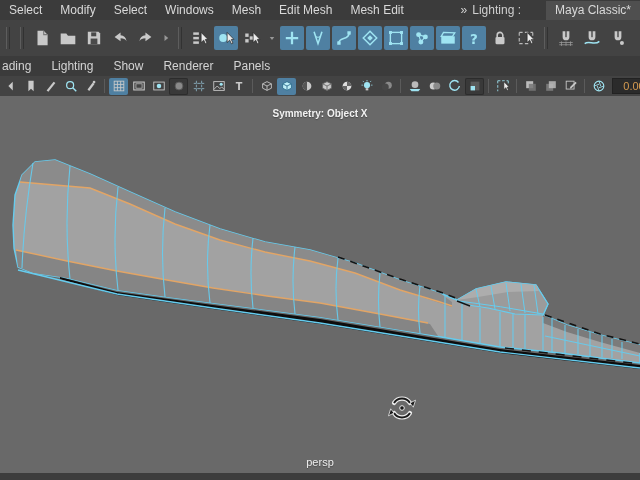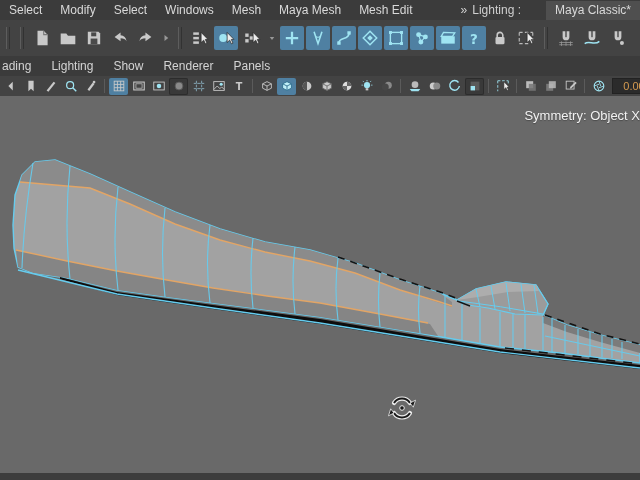--- a/index.html
+++ b/index.html
@@ -44,40 +44,40 @@
   .pbtn svg{width:14px;height:14px;}
   .pbtn.active{background:#4f80a2;}
   .pbtn.pressed{background:#393939;box-shadow:inset 0 0 0 1px #2c2c2c;}
   .psep{width:1px;min-width:1px;height:14px;background:#5b5b5b;margin:0 3px;}
   .vfield{background:#2b2b2b;border:1px solid #222;color:#d49a50;font-size:11px;
     min-width:34px;text-align:center;padding:1px 4px;margin:0 3px;}
 
   
   .viewport{position:absolute;top:96px;left:0;width:640px;height:377px;background:#696969;}
   .meshsvg{position:absolute;left:0;top:0;width:640px;height:377px;display:block;}
-  .sym-label{position:absolute;top:12px;left:0;width:100%;text-align:right;
-    font-size:13px;font-weight:normal;color:#f2f2f2;text-shadow:0 1px 1px #4a4a4a;}
+  .sym-label{position:absolute;top:12px;left:0;width:100%;text-align:center;
+    font-size:10px;font-weight:bold;color:#f2f2f2;text-shadow:0 1px 1px #4a4a4a;}
   .cam-label{position:absolute;bottom:5px;left:0;width:100%;text-align:center;
     font-size:11px;color:#ededed;text-shadow:0 1px 1px #4a4a4a;}
   .bottom-strip{position:absolute;top:473px;left:0;width:640px;height:7px;background:#3d3d3d;}
   svg text{font-family:"DejaVu Sans",sans-serif;}
 </style>
 </head>
 <body>
 
 <div class="app">
 
   <div class="menubar">
     <div style="display:flex">
         <span class="menu-item">Select</span>
         <span class="menu-item">Modify</span>
         <span class="menu-item">Select</span>
         <span class="menu-item">Windows</span>
         <span class="menu-item">Mesh</span>
-        <span class="menu-item">Maya Mesh</span>
+        <span class="menu-item">Edit Mesh</span>
         <span class="menu-item">Mesh Edit</span>
       </div>
     <div class="menubar-right">
       <span class="ws-chevrons">»</span>
       <span class="ws-label">Lighting :</span>
       <span class="ws-value">Maya Classic*</span>
     </div>
   </div>
 
   <div class="statusline">
@@ -492,16 +492,17 @@
         <g stroke="#1a1a1a" stroke-width="2" fill="none">
           <path d="M-8,-5 A 9.5,9.5 0 0 1 8,-5"></path>
             <path d="M8,5 A 9.5,9.5 0 0 1 -8,5"></path>
         </g>
         <path d="M8,-5 l5.5,-2.8 -2.2,7 z" fill="#1a1a1a" stroke="#ededed" stroke-width="0.8"></path>
         <path d="M-8,5 l-5.5,2.8 2.2,-7 z" fill="#1a1a1a" stroke="#ededed" stroke-width="0.8"></path>
         <circle r="2.3" fill="#1a1a1a" stroke="#ededed" stroke-width="1"></circle>
       </g>
     </svg>
     <div class="sym-label">Symmetry: Object X</div>
+    <div class="cam-label">persp</div>
   </div>
 
   <div class="bottom-strip"></div>
 </div>
 
 </body></html>

